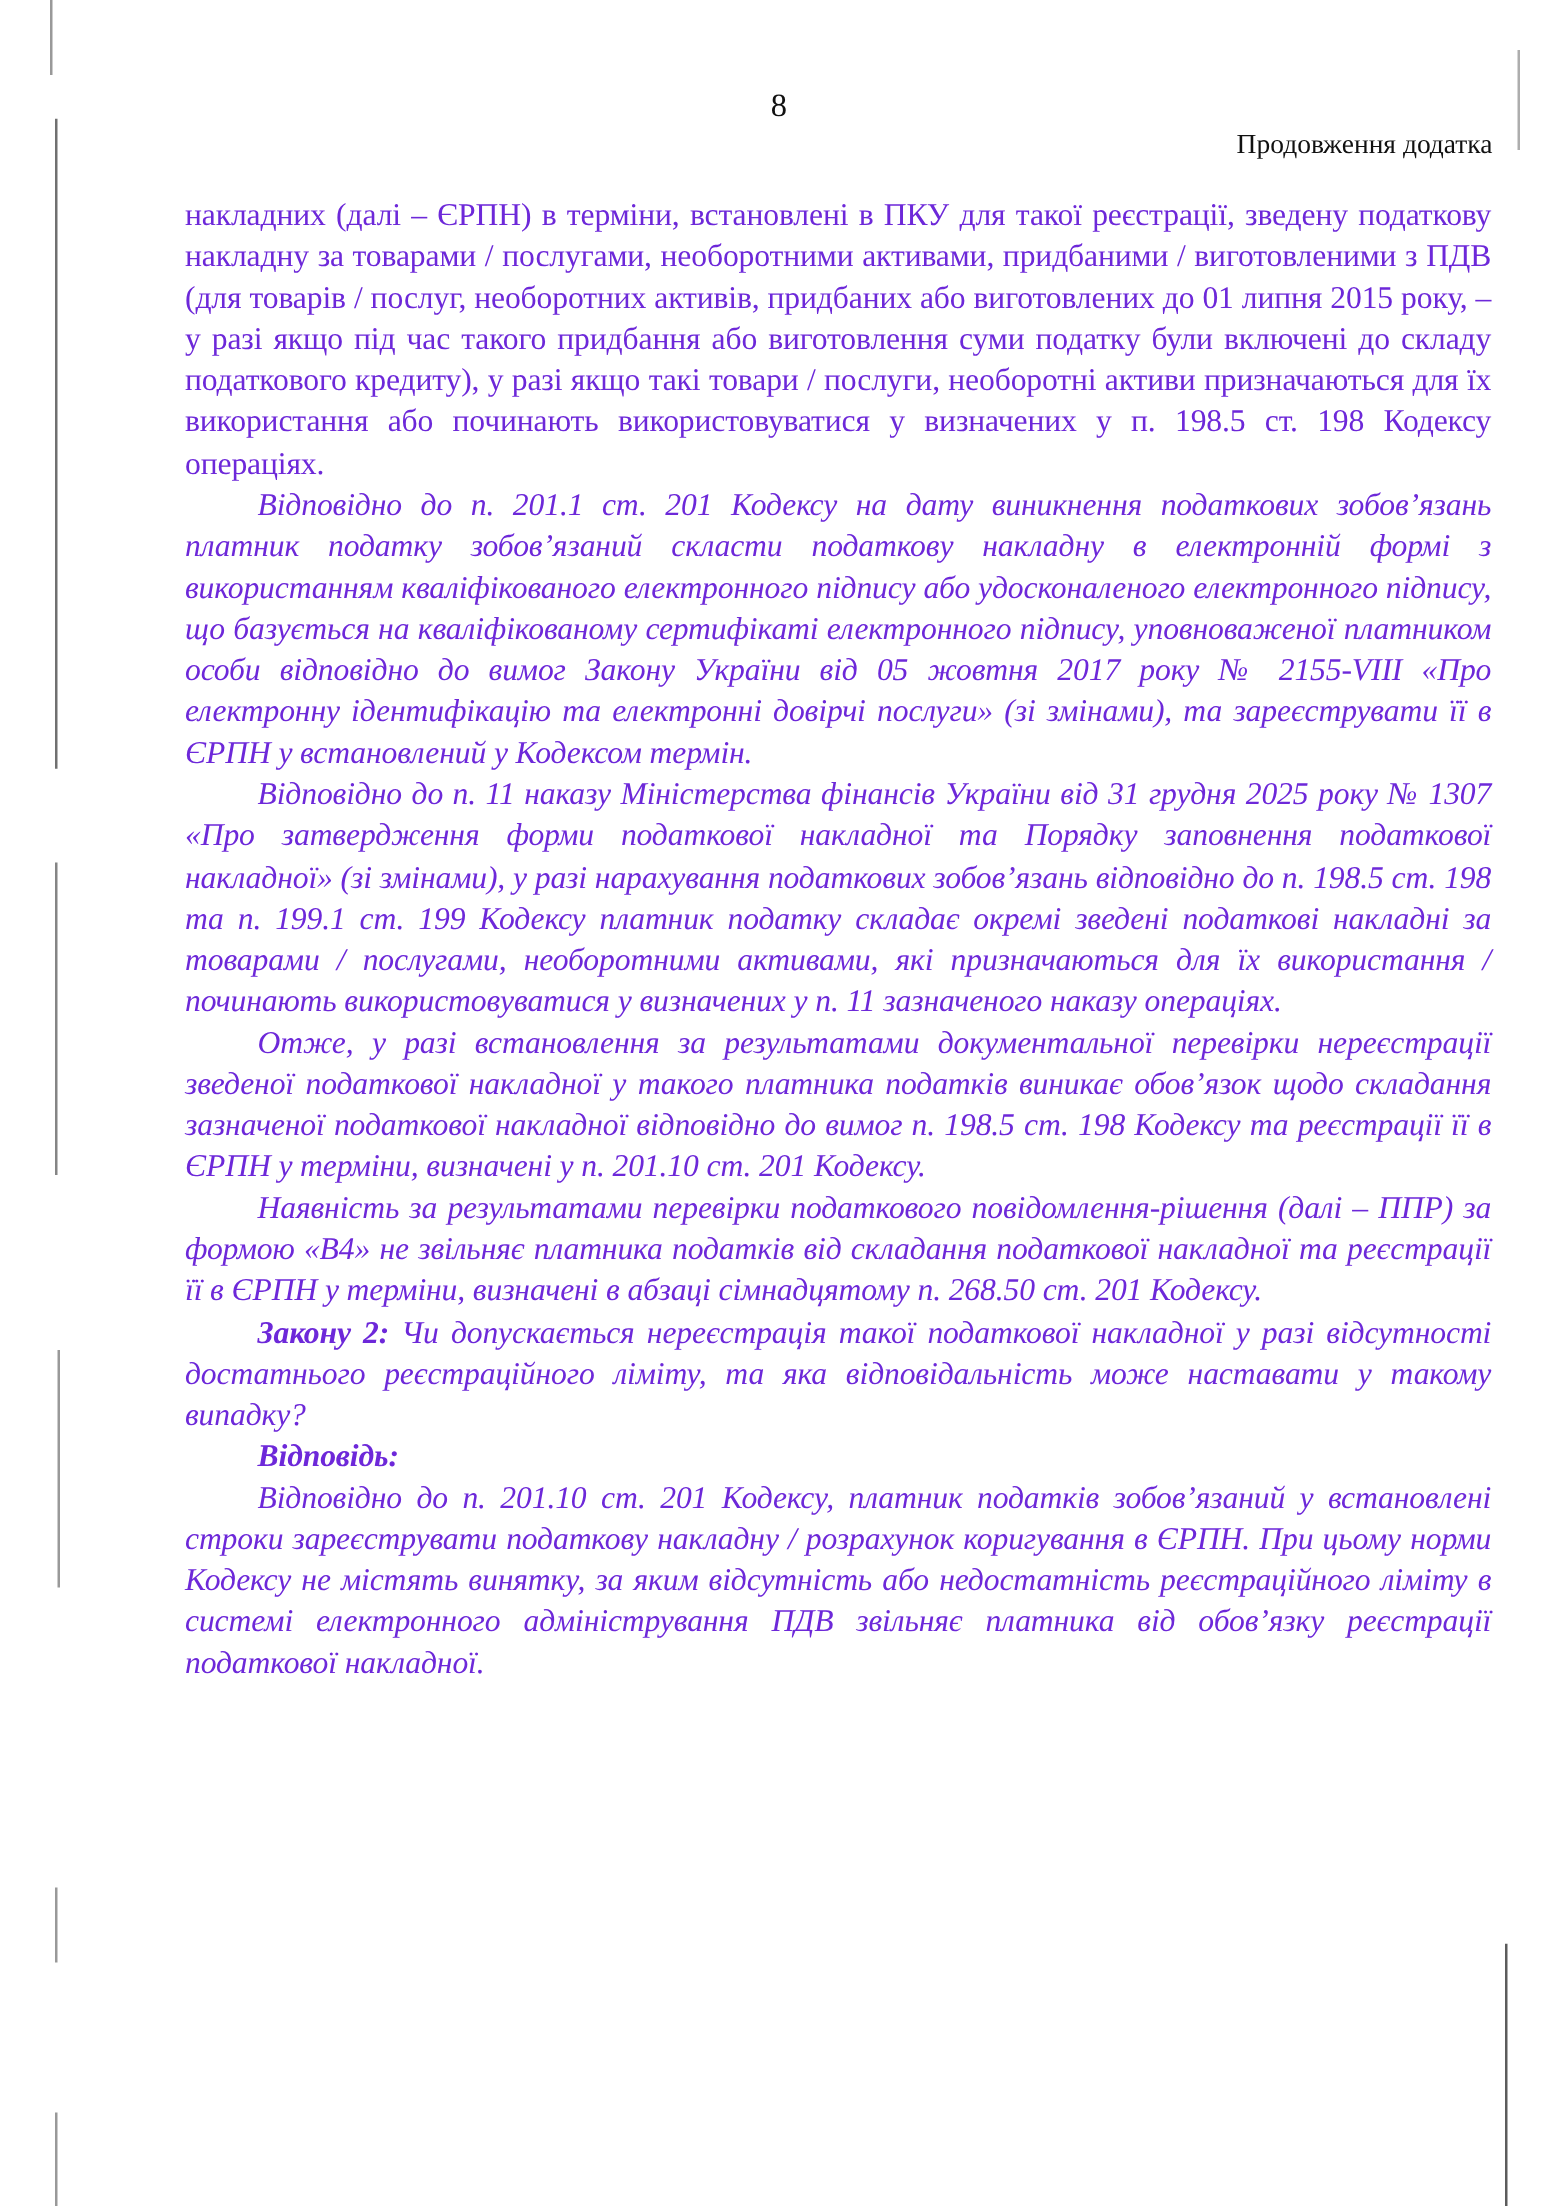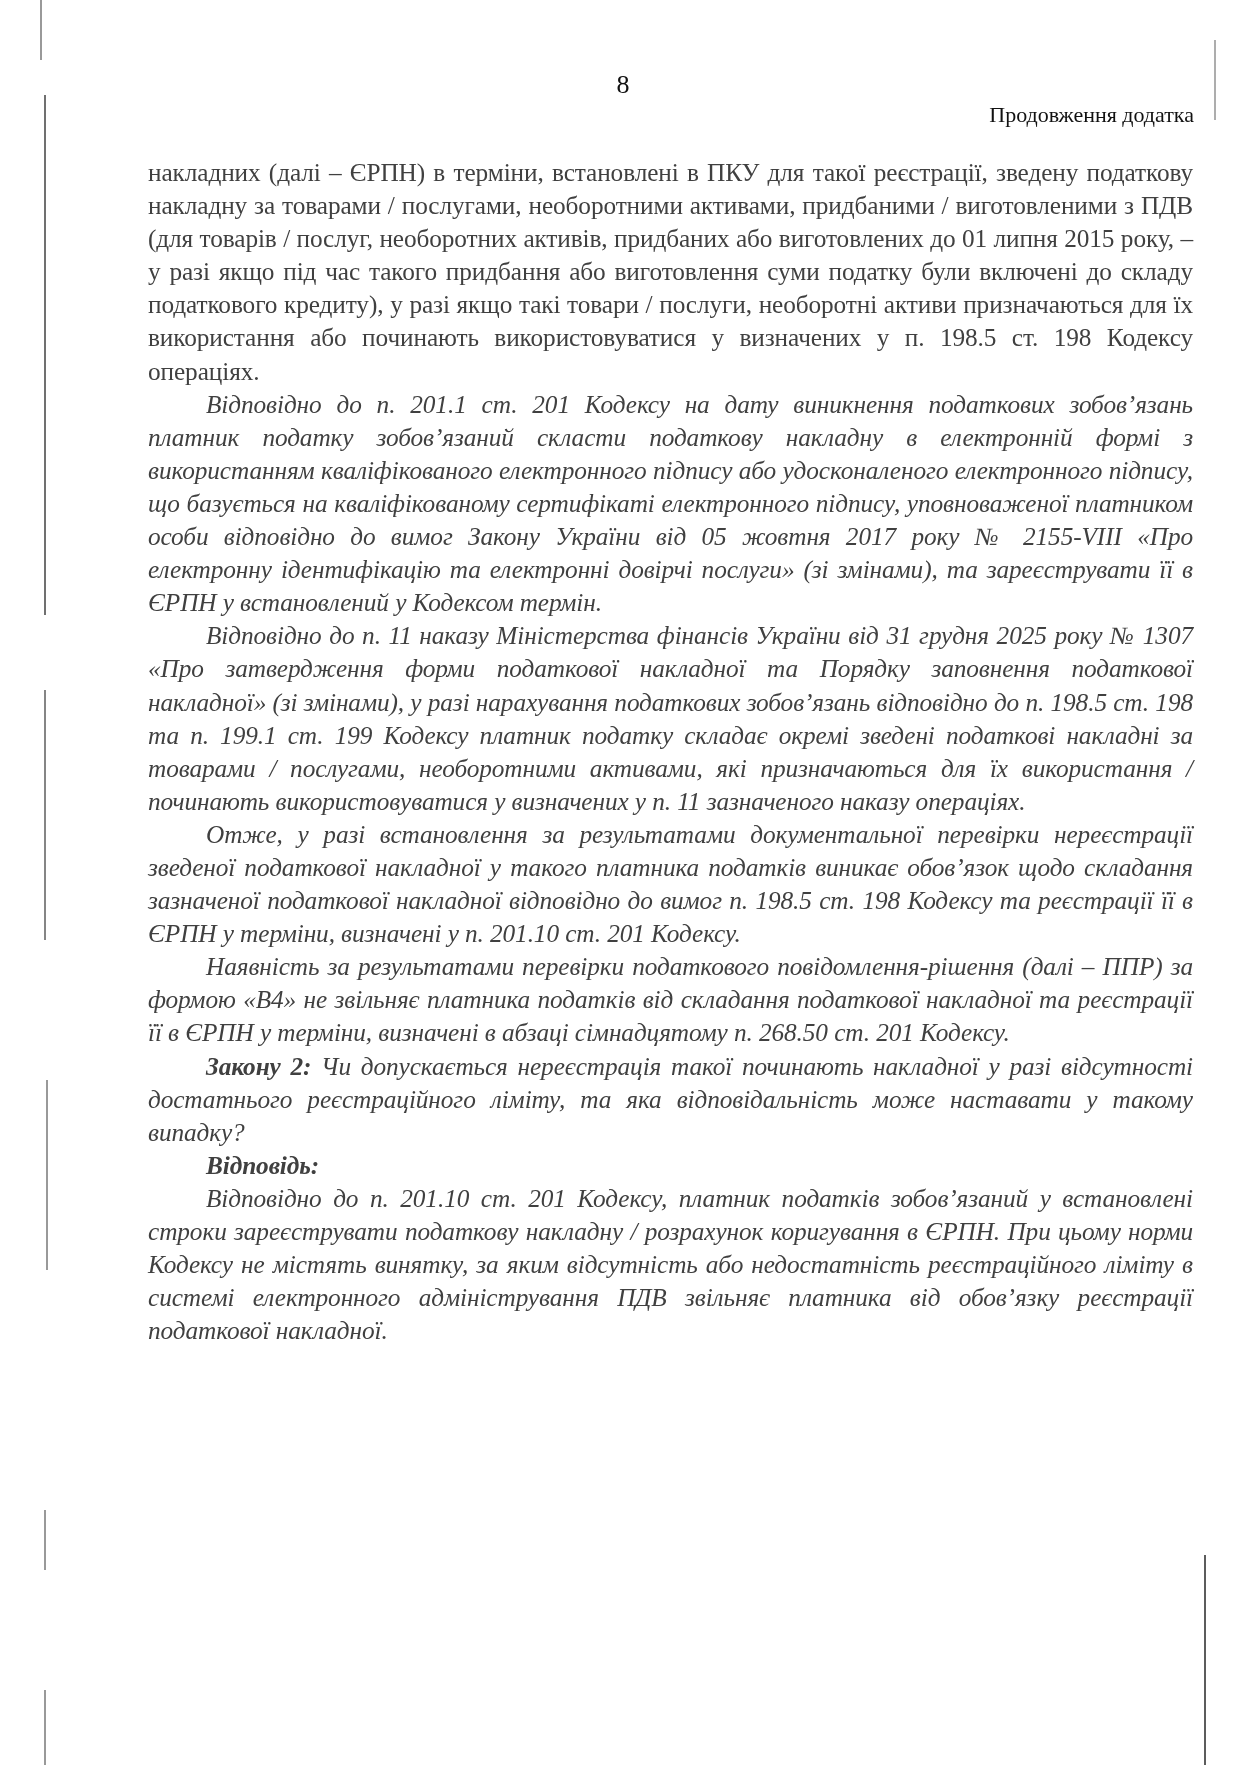--- a/index.html
+++ b/index.html
@@ -9,21 +9,21 @@
     position: absolute; left: 0; width: 1246px; top: 70px;
     text-align: center; font-family: "Liberation Serif", serif; font-size: 26px; color: #111;
   }
   .continuation {
     position: absolute; right: 52px; top: 102px;
     font-family: "Liberation Serif", serif; font-size: 22px; color: #111; text-align: right;
   }
   .body-text {
     position: absolute; left: 148px; top: 156px; width: 1045px;
     font-family: "Liberation Serif", serif; font-size: 25.3px; line-height: 33.1px;
-    color: #404040; text-align: justify; letter-spacing: -0.1px;
+    color: #6d28d9; text-align: justify; letter-spacing: -0.1px;
   }
   .body-text p { margin: 0; text-indent: 0; }
   .body-text p.indent { text-indent: 58px; font-style: italic; }
   .body-text b { font-weight: bold; }
   .scan-mark { position: absolute; background: #333; }
 </style>
 </head>
 <body>
 
 <div class="page">
@@ -39,17 +39,17 @@
 
   <div class="page-number">8</div>
   <div class="continuation">Продовження додатка</div>
 
   <div class="body-text">
     <p>накладних (далі – ЄРПН) в терміни, встановлені в ПКУ для такої реєстрації, зведену податкову накладну за товарами / послугами, необоротними активами, придбаними / виготовленими з ПДВ (для товарів / послуг, необоротних активів, придбаних або виготовлених до 01 липня 2015 року, – у разі якщо під час такого придбання або виготовлення суми податку були включені до складу податкового кредиту), у разі якщо такі товари / послуги, необоротні активи призначаються для їх використання або починають використовуватися у визначених у п. 198.5 ст. 198 Кодексу операціях.</p>
     <p class="indent">Відповідно до п. 201.1 ст. 201 Кодексу на дату виникнення податкових зобов’язань платник податку зобов’язаний скласти податкову накладну в електронній формі з використанням кваліфікованого електронного підпису або удосконаленого електронного підпису, що базується на кваліфікованому сертифікаті електронного підпису, уповноваженої платником особи відповідно до вимог Закону України від 05 жовтня 2017 року № 2155-VIII «Про електронну ідентифікацію та електронні довірчі послуги» (зі змінами), та зареєструвати її в ЄРПН у встановлений у Кодексом термін.</p>
     <p class="indent">Відповідно до п. 11 наказу Міністерства фінансів України від 31 грудня 2025 року № 1307 «Про затвердження форми податкової накладної та Порядку заповнення податкової накладної» (зі змінами), у разі нарахування податкових зобов’язань відповідно до п. 198.5 ст. 198 та п. 199.1 ст. 199 Кодексу платник податку складає окремі зведені податкові накладні за товарами / послугами, необоротними активами, які призначаються для їх використання / починають використовуватися у визначених у п. 11 зазначеного наказу операціях.</p>
     <p class="indent">Отже, у разі встановлення за результатами документальної перевірки нереєстрації зведеної податкової накладної у такого платника податків виникає обов’язок щодо складання зазначеної податкової накладної відповідно до вимог п. 198.5 ст. 198 Кодексу та реєстрації її в ЄРПН у терміни, визначені у п. 201.10 ст. 201 Кодексу.</p>
     <p class="indent">Наявність за результатами перевірки податкового повідомлення-рішення (далі – ППР) за формою «В4» не звільняє платника податків від складання податкової накладної та реєстрації її в ЄРПН у терміни, визначені в абзаці сімнадцятому п. 268.50 ст. 201 Кодексу.</p>
-    <p class="indent"><b>Закону 2:</b><span> Чи допускається нереєстрація такої починають накладної у разі відсутності достатнього реєстраційного ліміту, та яка відповідальність може наставати у такому випадку?</span></p>
+    <p class="indent"><b>Закону 2:</b><span> Чи допускається нереєстрація такої податкової накладної у разі відсутності достатнього реєстраційного ліміту, та яка відповідальність може наставати у такому випадку?</span></p>
     <p class="indent"><b>Відповідь:</b></p>
     <p class="indent">Відповідно до п. 201.10 ст. 201 Кодексу, платник податків зобов’язаний у встановлені строки зареєструвати податкову накладну / розрахунок коригування в ЄРПН. При цьому норми Кодексу не містять винятку, за яким відсутність або недостатність реєстраційного ліміту в системі електронного адміністрування ПДВ звільняє платника від обов’язку реєстрації податкової накладної.</p>
   </div>
 </div>
 
 </body></html>

